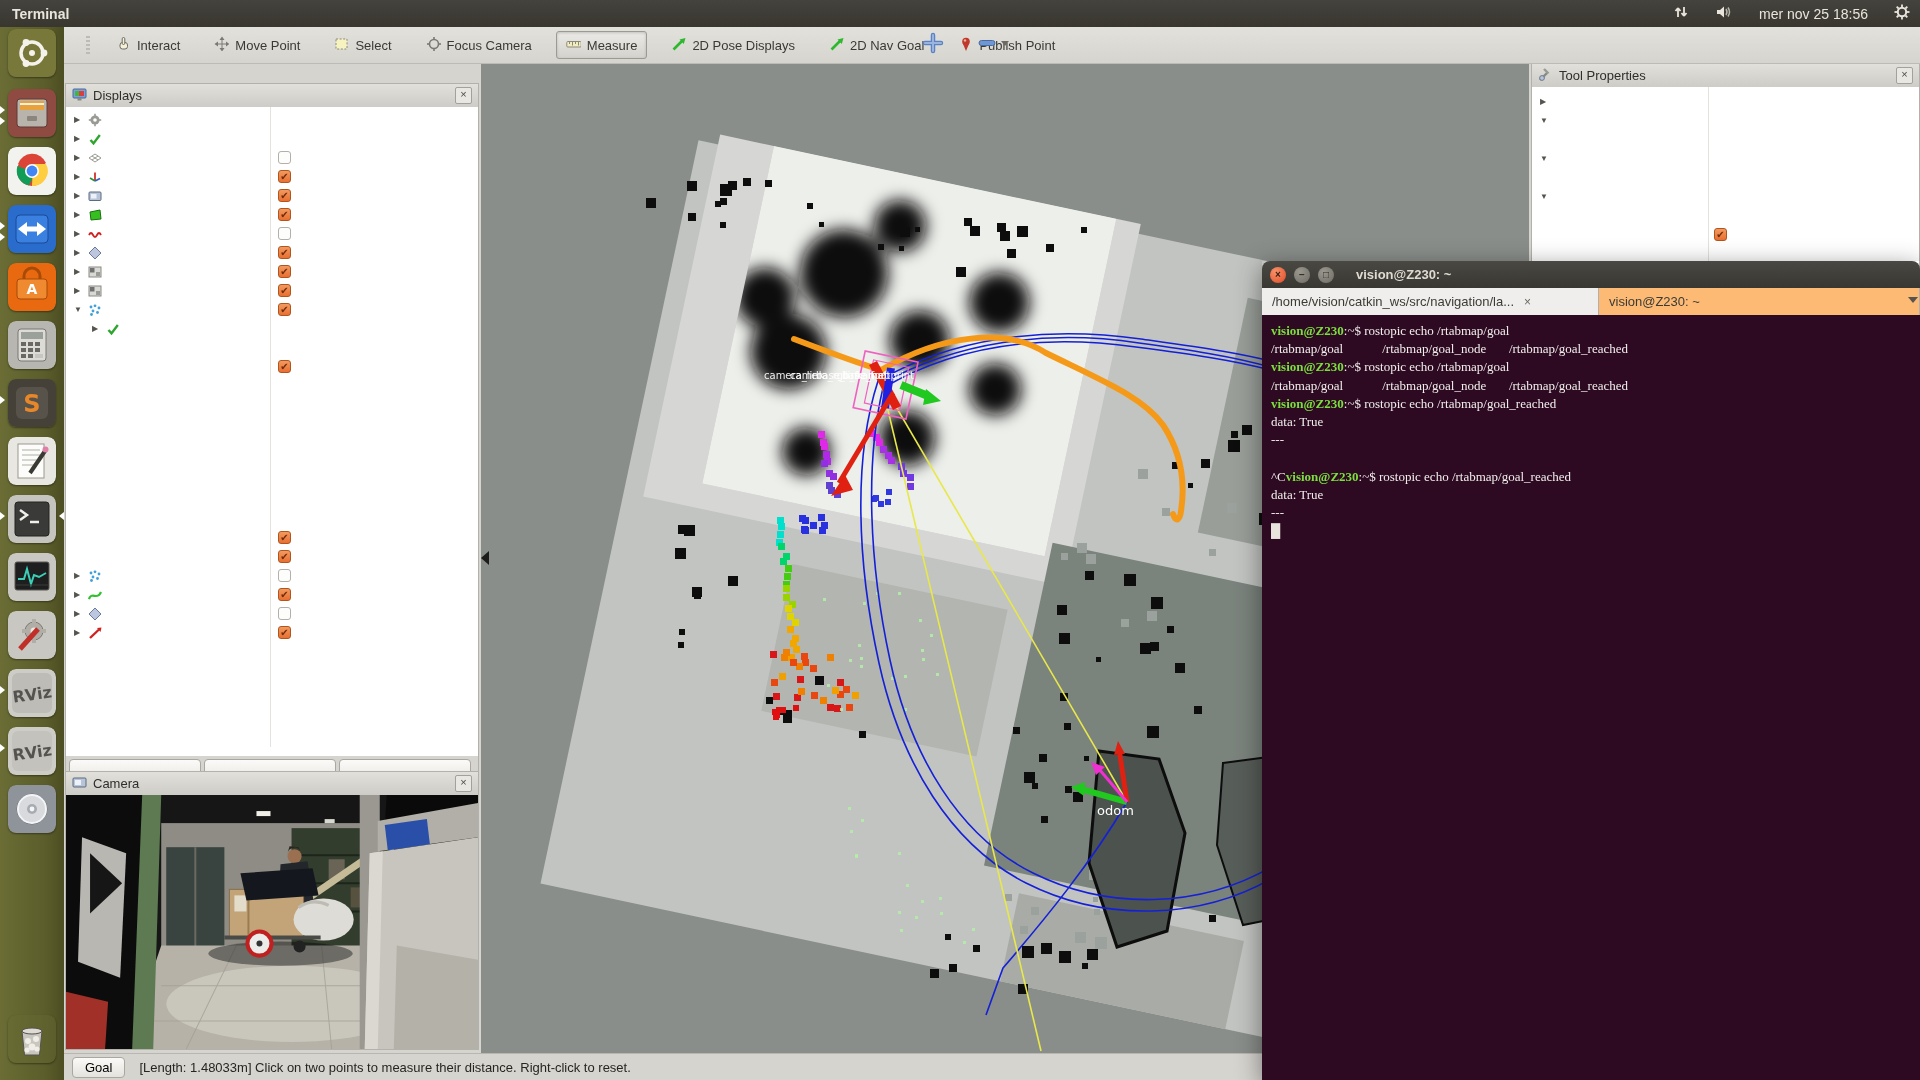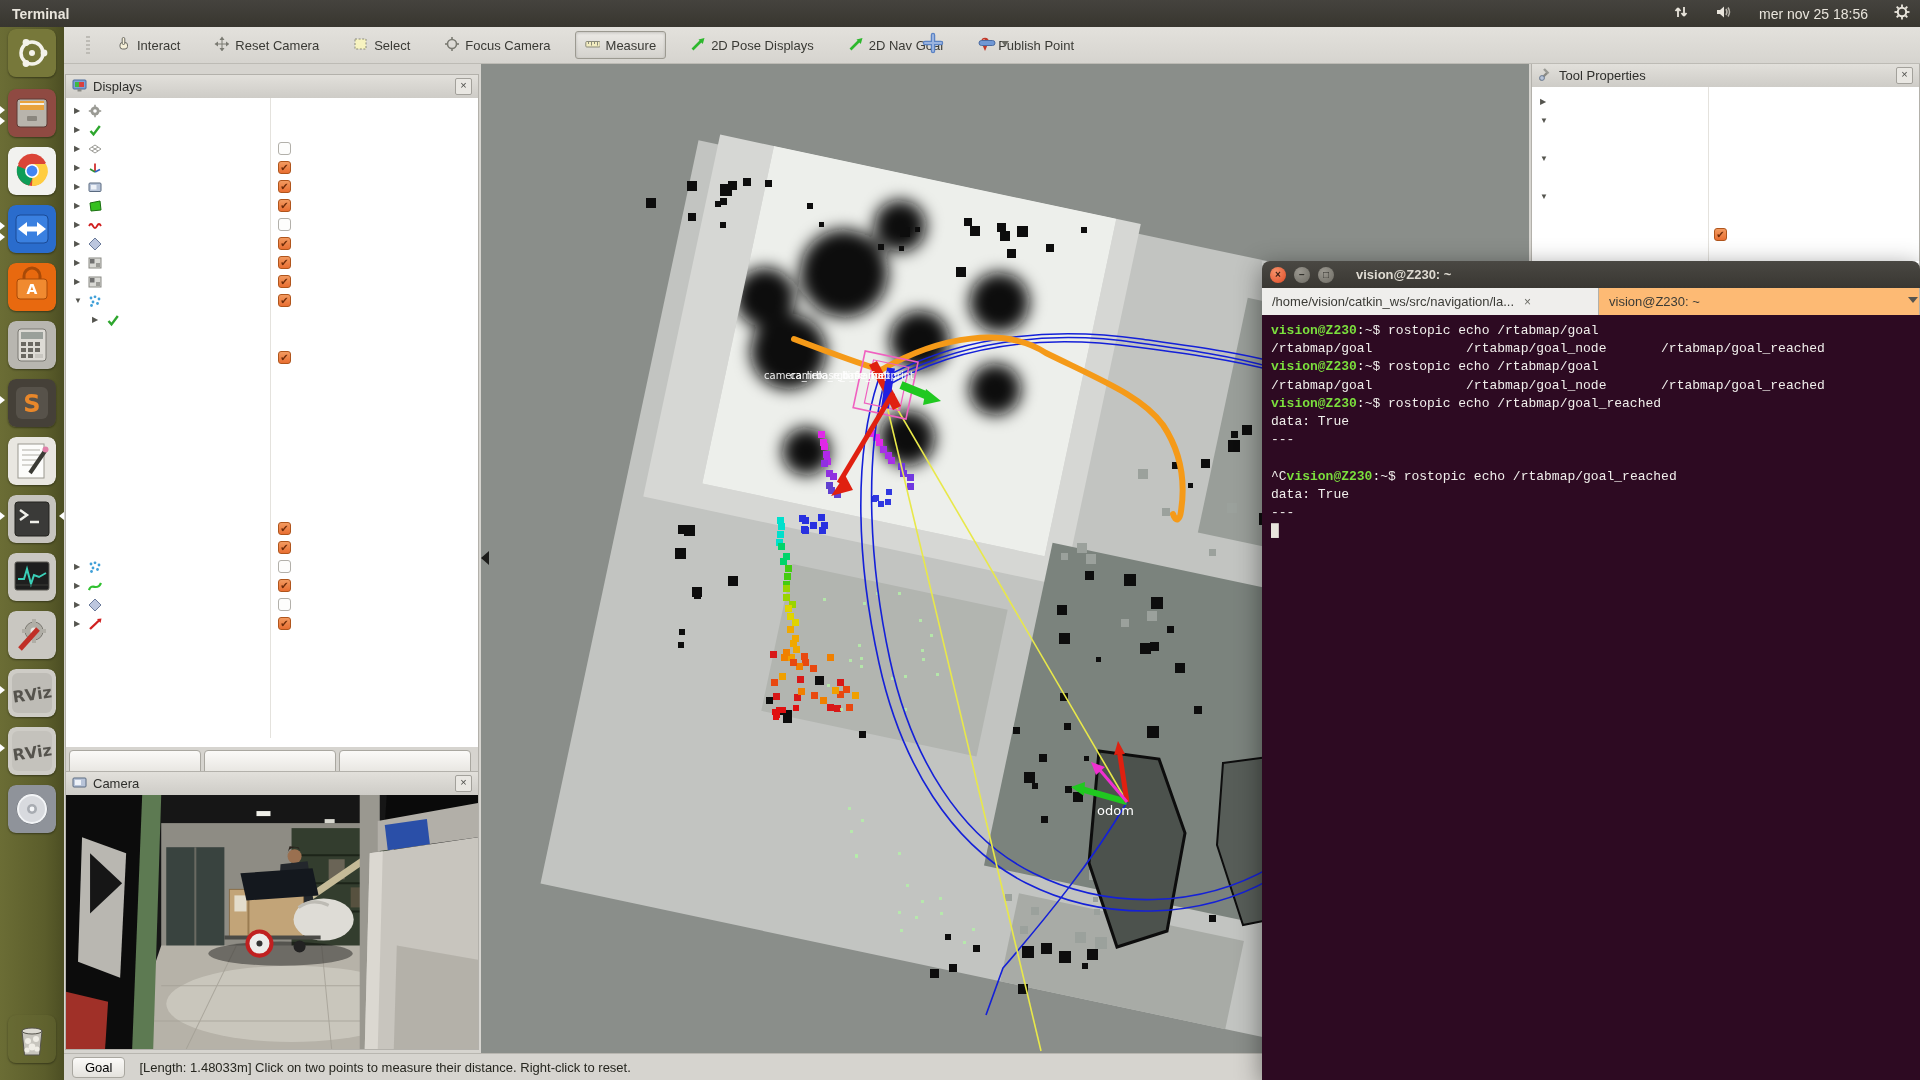--- a/index.html
+++ b/index.html
@@ -77,21 +77,21 @@
   .wbtn.close{background:radial-gradient(circle at 35% 30%,#f7926a,#df4b26);}
   .wbtn.min,.wbtn.max{background:radial-gradient(circle at 35% 30%,#9a978f,#6e6c64);color:#2e2d28;}
   #ttitle .ttext{margin-left:22px;}
   #ttabs{height:27px;background:#fdba74;border-bottom:1px solid #b2b0aa;display:flex;font-size:13px;color:#3b3b36;position:relative;}
   .ttab{display:flex;align-items:center;padding:0 10px;border-right:1px solid #b2b0aa;white-space:nowrap;overflow:hidden;}
   .ttab.active{background:#efeeec;}
   .ttab .tx{margin-left:10px;color:#6a6a64;font-size:12px;}
   #ttabs .tabarrow{position:absolute;right:2px;top:9px;width:0;height:0;border-left:5px solid transparent;
                    border-right:5px solid transparent;border-top:6px solid #55544f;}
   #tbody{position:absolute;left:0;top:54px;right:0;bottom:0;background:#2d0a22;padding:7px 0 0 9px;
-         font-family:Liberation Mono, monospace;font-size:13px;line-height:18.2px;}
+         font-family:Liberation Serif, serif;font-size:13px;line-height:18.2px;}
   .tline{white-space:pre;}
   .c-g{color:#7bdf3d;font-weight:bold;}
   .c-w{color:#f1efec;}
   .c-cur{color:#e8e4dd;}
 
   svg text{font-family:"DejaVu Sans","Liberation Sans",sans-serif;}
 </style>
 </head>
 <body>
 
@@ -281,21 +281,21 @@
       <span><svg width="15" height="15" viewBox="0 0 15 15">
             <g fill="#7a7a72">
               <polygon points="8,0.5 5.5,4 10.5,4"></polygon>
               <polygon points="8,15.5 5.5,12 10.5,12"></polygon>
               <polygon points="0.5,8 4,5.5 4,10.5"></polygon>
               <polygon points="15.5,8 12,5.5 12,10.5"></polygon>
             </g>
             <line x1="8" y1="3" x2="8" y2="13" stroke="#7a7a72"></line>
             <line x1="3" y1="8" x2="13" y2="8" stroke="#7a7a72"></line>
           </svg></span>
-      <span>Reset Camera</span>
+      <span>Move Point</span>
       </div>
       <div class="tbtn">
       <span><svg width="15" height="15" viewBox="0 0 15 15">
             <rect x="2" y="3" width="11" height="10" fill="#f7f3c0" stroke="#8a8a7a" stroke-dasharray="2,1.6"></rect>
           </svg></span>
       <span>Select</span>
       </div>
       <div class="tbtn">
       <span><svg width="15" height="15" viewBox="0 0 15 15">
             <circle cx="8" cy="8" r="4.5" fill="none" stroke="#7a7a72" stroke-width="1.6"></circle>
@@ -349,21 +349,21 @@
       <div class="tminus">
         <svg width="22" height="22" viewBox="0 0 22 22">
           <rect x="3" y="8.5" width="16" height="5" rx="2.5" fill="#6f97d4" stroke="#4a6aa0"></rect>
         </svg>
         <svg width="8" height="8" viewBox="0 0 8 8">
           <polygon points="0,2 8,2 4,7" fill="#6a6a62"></polygon>
         </svg>
       </div>
     </div>
 
-  <div class="panel" id="displays-panel" style="left:65px;top:74px;width:414px;height:705px;">
+  <div class="panel" id="displays-panel" style="left:65px;top:83px;width:414px;height:705px;">
     <div class="phead">
       <span>
         <svg width="15" height="15" viewBox="0 0 15 15">
             <rect x="1" y="2" width="13" height="9" rx="1" fill="#7aa0d8" stroke="#4a6a9a"></rect>
             <rect x="3" y="4" width="9" height="5" fill="#d84040"></rect>
             <rect x="3" y="4" width="4" height="5" fill="#40b840"></rect>
             <rect x="5.5" y="11" width="4" height="2.5" fill="#8a8a84"></rect>
           </svg>
       </span>
       <span>Displays</span>

